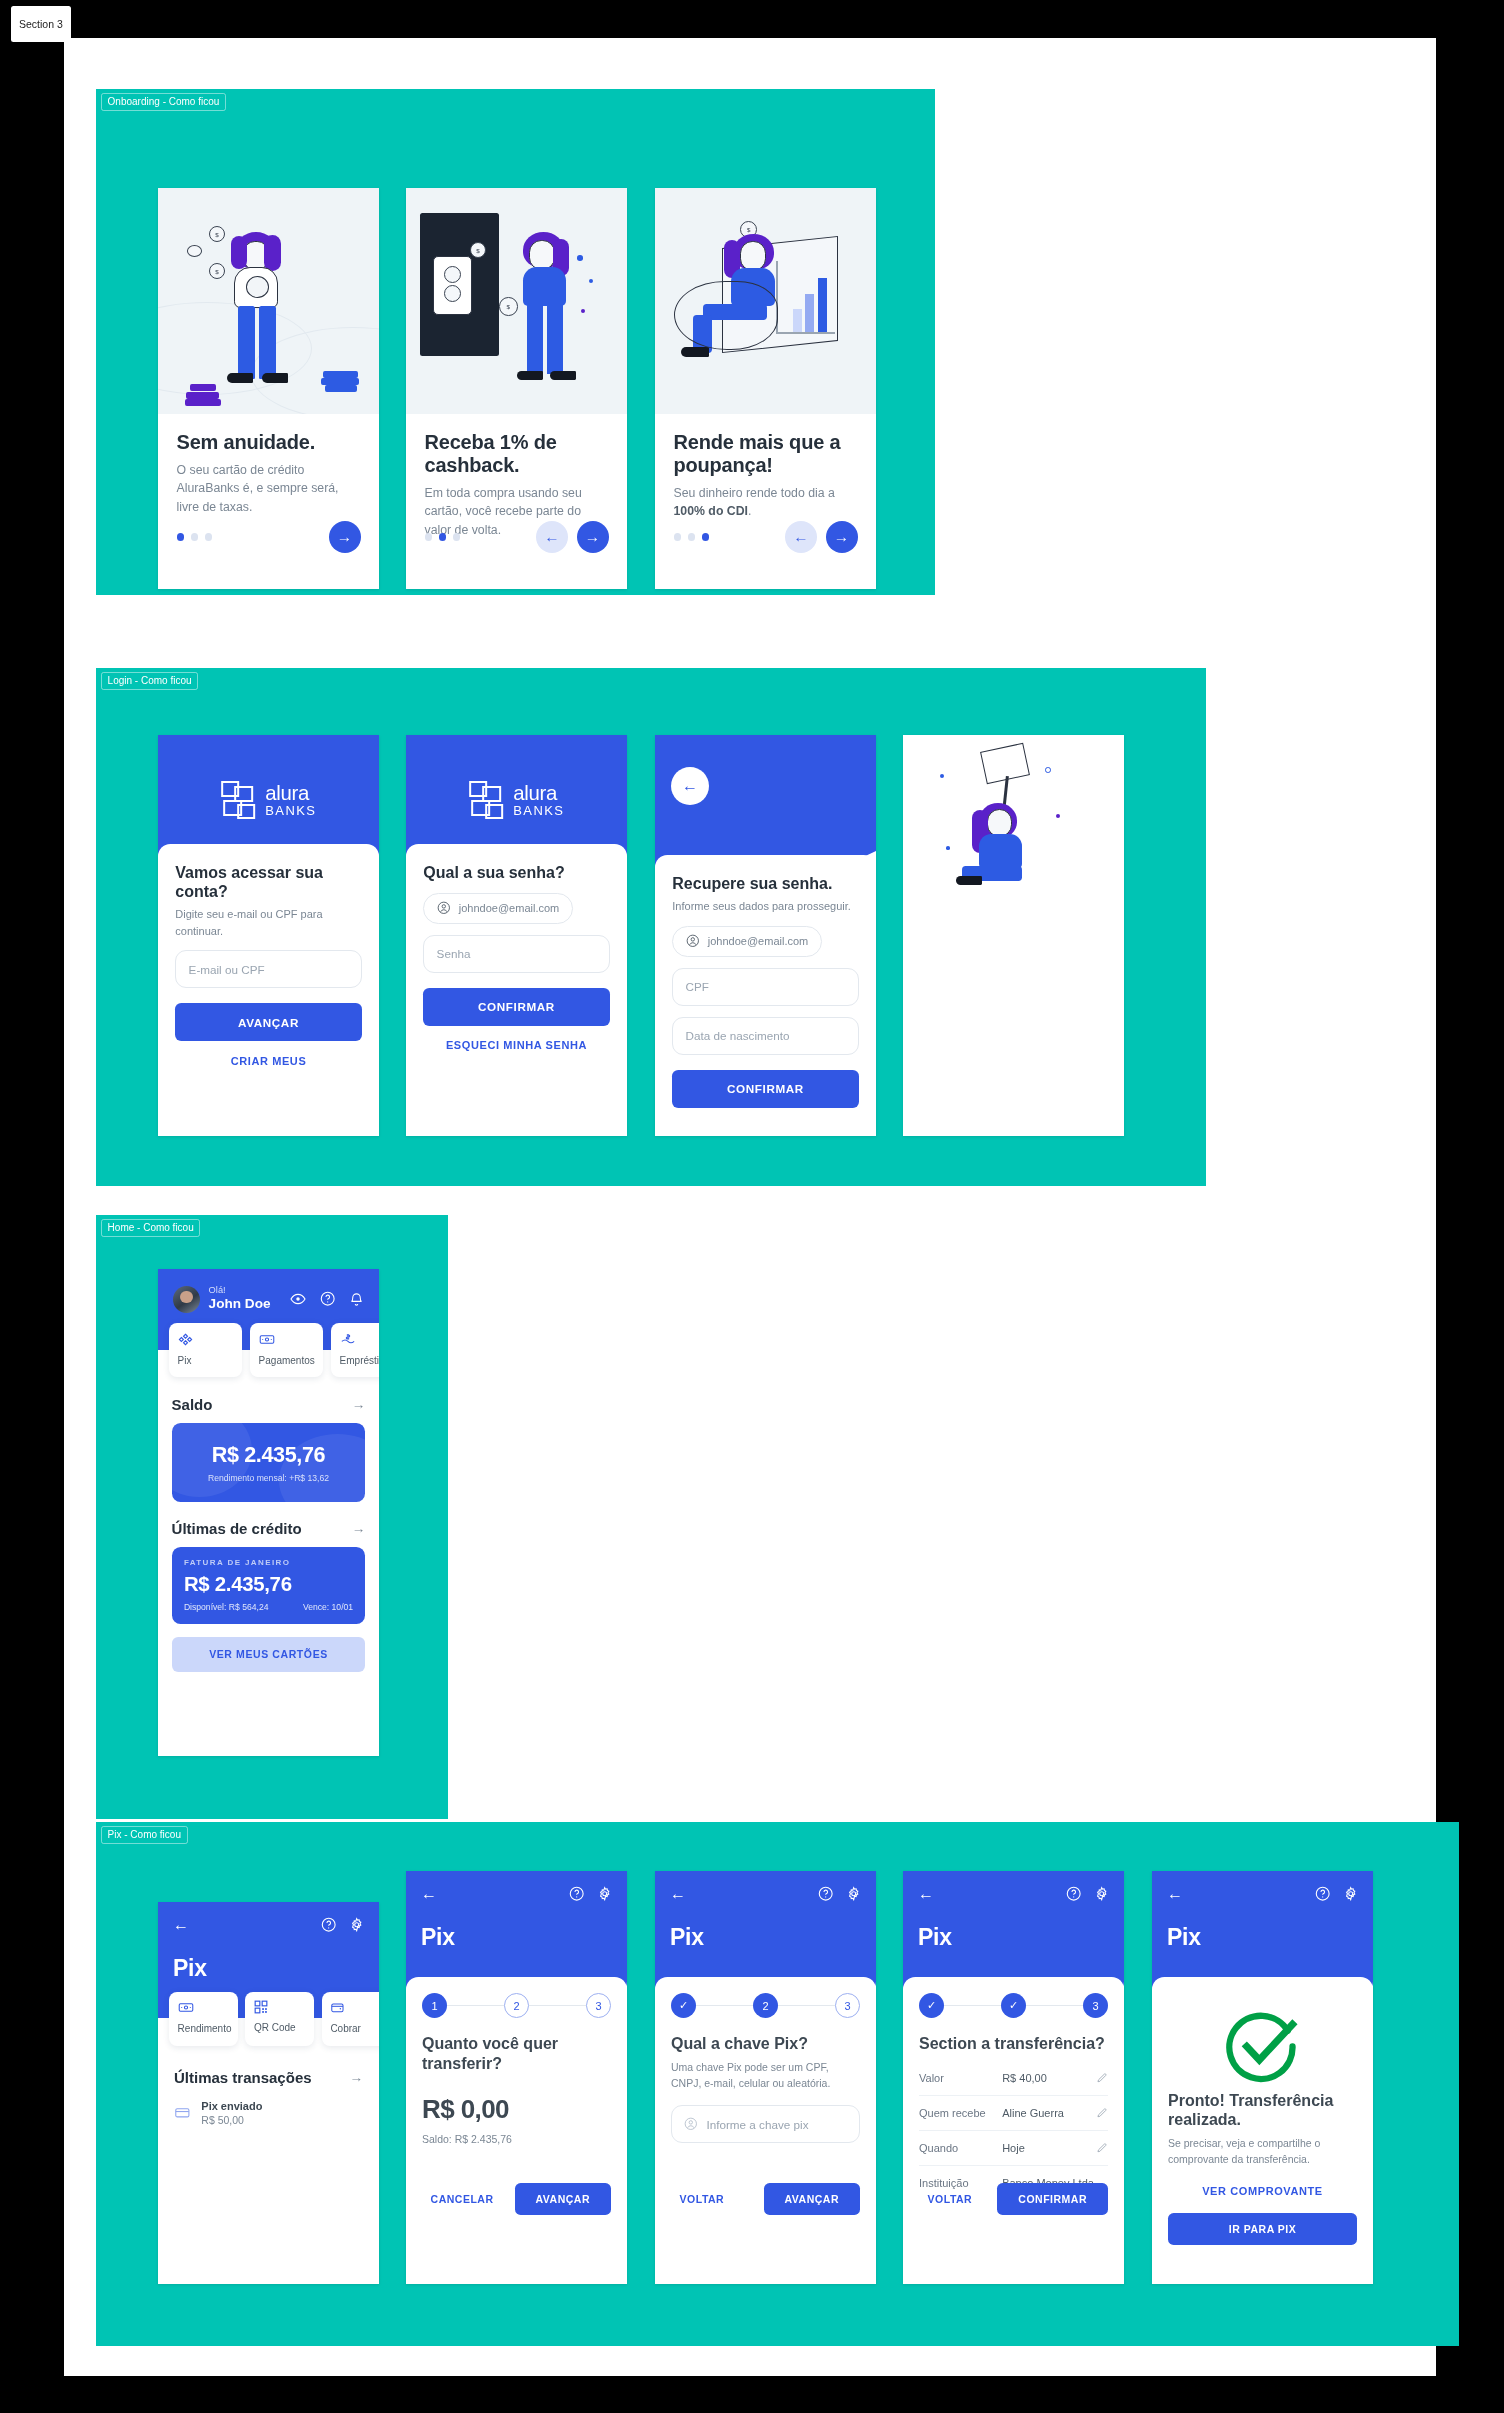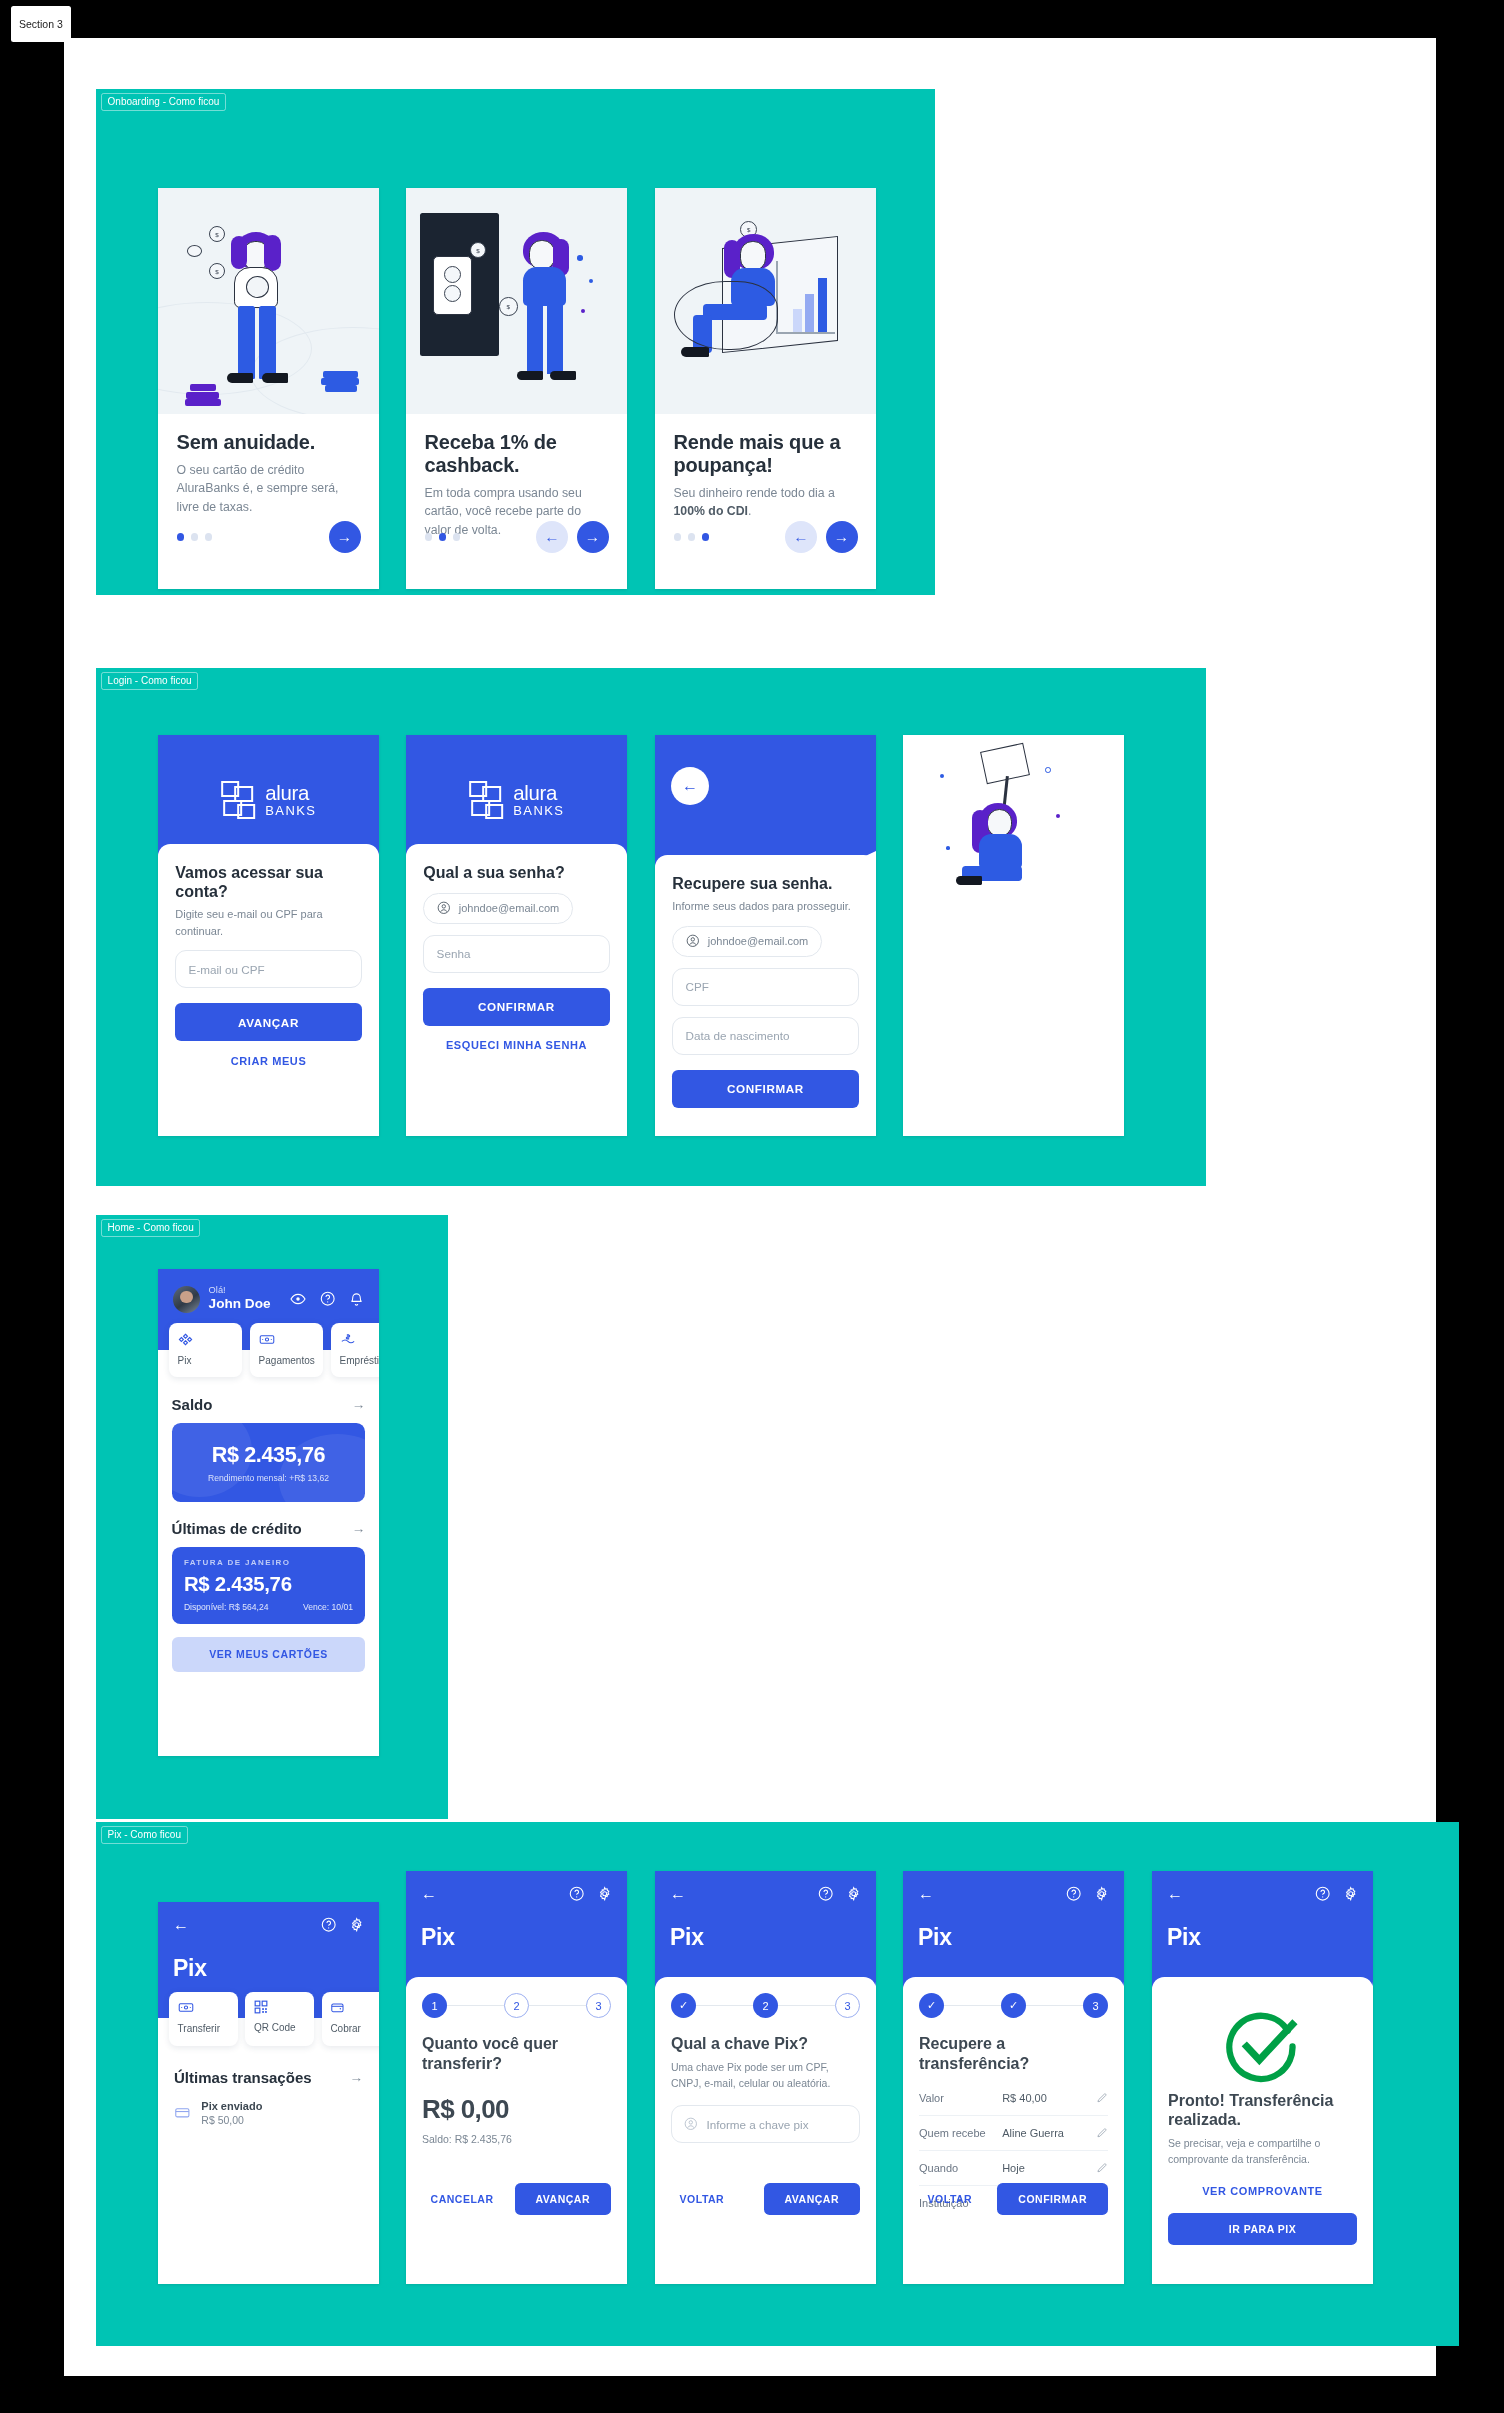--- a/index.html
+++ b/index.html
@@ -550,21 +550,21 @@
         <div class="px-h1">Pix</div>
       </div>
       <div class="px-quick">
         <div class="qa" style="width:69px">
           <svg width="16" height="15" viewBox="0 0 26 24" fill="none" stroke="#3257E3" stroke-width="1.7">
             <rect x="2" y="6" width="22" height="12" rx="2"></rect>
               <circle cx="13" cy="12" r="2.6"></circle>
               <circle cx="6" cy="12" r=".9" fill="#3257E3" stroke="none"></circle>
               <circle cx="20" cy="12" r=".9" fill="#3257E3" stroke="none"></circle>
           </svg>
-          <div class="lbl">Transferir</div>
+          <div class="lbl">Rendimento</div>
         </div>
         <div class="qa" style="width:69px">
           <svg width="14" height="14" viewBox="0 0 24 24" fill="#3257E3">
             <rect x="2" y="2" width="8" height="8" fill="none" stroke="#3257E3" stroke-width="2"></rect>
             <rect x="14" y="2" width="8" height="8" fill="none" stroke="#3257E3" stroke-width="2"></rect>
             <rect x="2" y="14" width="8" height="8" fill="none" stroke="#3257E3" stroke-width="2"></rect>
             <rect x="14" y="14" width="3" height="3"></rect>
               <rect x="19" y="14" width="3" height="3"></rect>
             <rect x="14" y="19" width="3" height="3"></rect>
               <rect x="19" y="19" width="3" height="3"></rect>
@@ -699,21 +699,21 @@
         <div class="px-h1">Pix</div>
       </div>
       <div class="px-sheet" style="min-height:259px">
         <div class="steps">
           <div class="step on">✓</div>
           <div class="step-line"></div>
           <div class="step on">✓</div>
           <div class="step-line"></div>
           <div class="step on">3</div>
         </div>
-        <div class="px-title">Recupere a transferência?</div>
+        <div class="px-title">Section a transferência?</div>
         <div style="margin-top:7.4px">
           <div class="kv">
             <span class="k">Valor</span>
             <span class="v">R$ 40,00</span>
             <span class="e">
               <svg width="11.7" height="11.7" viewBox="0 0 24 24" fill="none" stroke="#9AA5B1" stroke-width="1.7">
                   <path d="M4 20l4-.9L20.1 7a2 2 0 0 0-2.8-2.8L5.1 16.2 4 20z"></path>
                 </svg>
             </span>
           </div>

